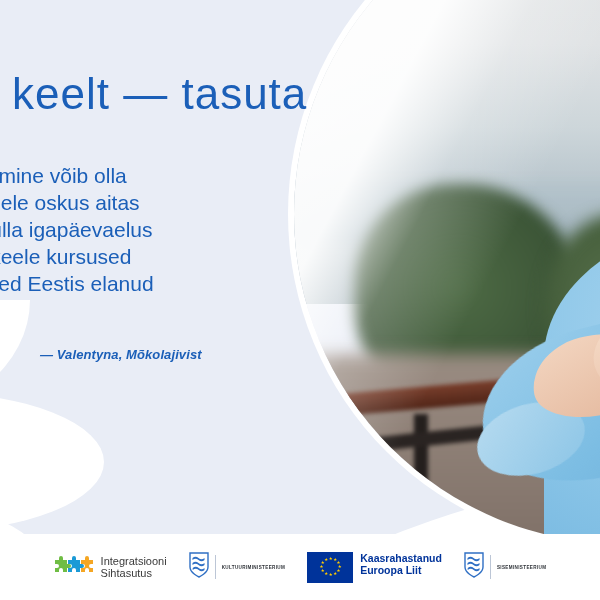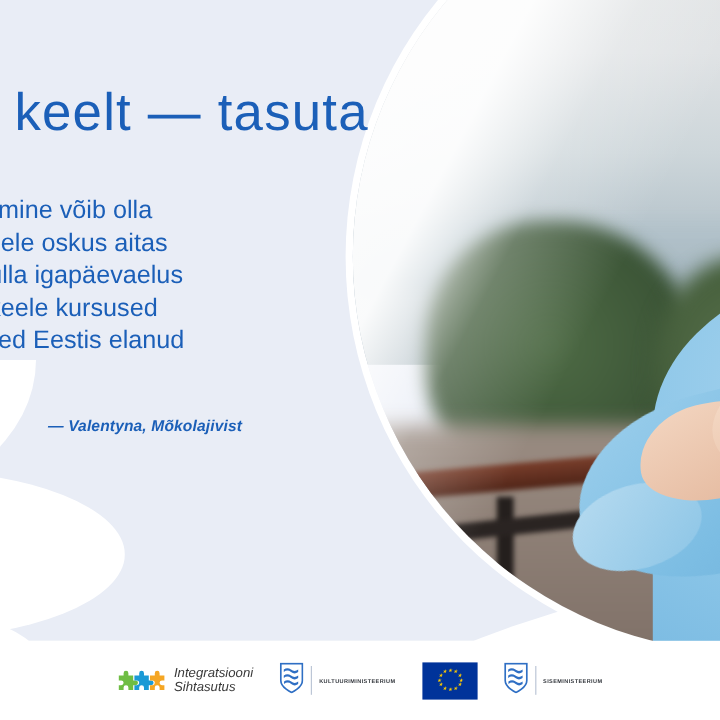--- a/index.html
+++ b/index.html
@@ -256,23 +256,22 @@
     width: 600px;
     height: 66px;
     background: #ffffff;
     display: flex;
     align-items: center;
     justify-content: center;
     gap: 22px;
   }
   .logo-group {
     display: flex;
-    align-items: flex-end;
+    align-items: flex-start;
     gap: 7px;
-    font-style: italic;
   }
   .puzzle {
     display: block;
   }
   .ik-text {
     font-size: 11px;
     line-height: 12.5px;
     color: #3a3a3a;
     font-weight: 400;
     white-space: pre-line;
@@ -407,20 +406,22 @@
         <span class="eu-star" style="left:13.6px;top:9.3px;">★</span>
         <span class="eu-star" style="left:29.4px;top:9.3px;">★</span>
         <span class="eu-star" style="left:12.4px;top:13.3px;">★</span>
         <span class="eu-star" style="left:30.6px;top:13.3px;">★</span>
         <span class="eu-star" style="left:13.6px;top:17.3px;">★</span>
         <span class="eu-star" style="left:29.4px;top:17.3px;">★</span>
         <span class="eu-star" style="left:17px;top:20.4px;">★</span>
         <span class="eu-star" style="left:26px;top:20.4px;">★</span>
         <span class="eu-star" style="left:21.5px;top:21.6px;">★</span>
       </span>
+      <span class="eu-text">Kaasrahastanud
+Euroopa Liit</span>
     </div>
 
     <div class="arms-block">
       <span>
         <svg width="20" height="26" viewBox="0 0 20 26" aria-hidden="true">
           <path d="M1 1h18v14c0 6-9 10-9 10S1 21 1 15z" fill="#ffffff" stroke="#2f6fc4" stroke-width="1.4"></path>
           <g fill="#2f6fc4">
             <path d="M3.5 6c2-1.6 4-1.6 6 0s4 1.6 6 0v2c-2 1.6-4 1.6-6 0s-4-1.6-6 0z"></path>
             <path d="M3.5 11c2-1.6 4-1.6 6 0s4 1.6 6 0v2c-2 1.6-4 1.6-6 0s-4-1.6-6 0z"></path>
             <path d="M3.7 16c2-1.6 4-1.6 6 0s3.8 1.6 5.8 0v2c-2 1.6-3.8 1.6-5.8 0s-4-1.6-6 0z"></path>

